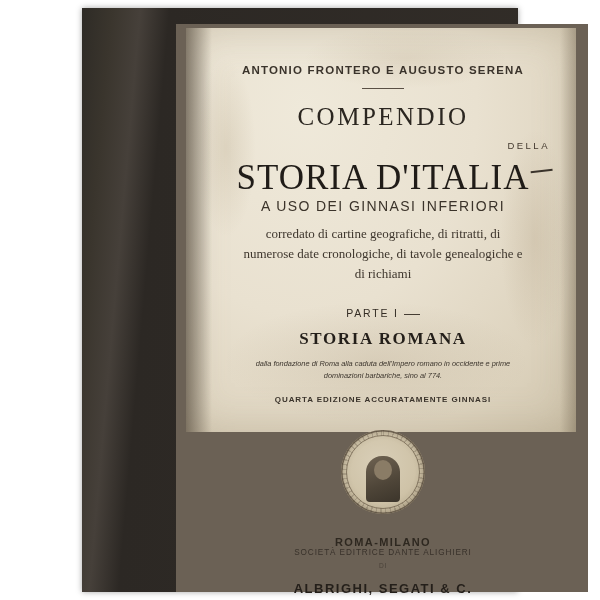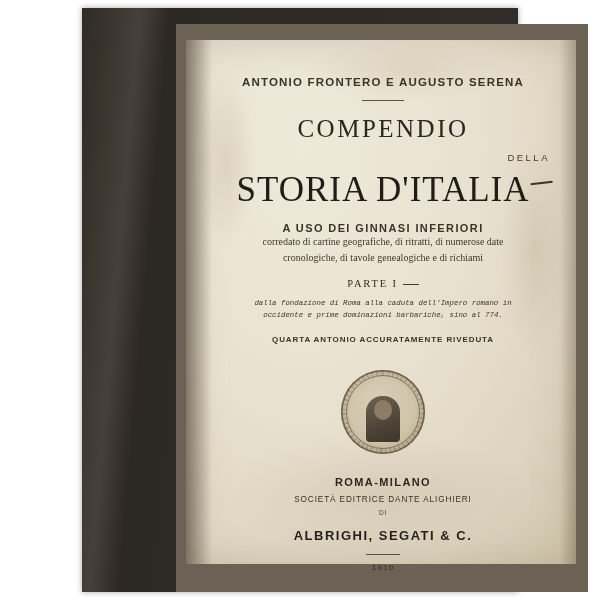--- a/index.html
+++ b/index.html
@@ -37,23 +37,23 @@
     top: 16px;
     width: 412px;
     height: 568px;
     background: #6b6155;
   }
 
   
   .title-page {
     position: absolute;
     left: 104px;
-    top: 32px;
+    top: 20px;
     width: 390px;
-    height: 524px;
+    height: 404px;
     background:
       radial-gradient(ellipse at 30% 20%, #efe9da 0%, #e9e1d0 45%, #ddd3be 78%, #cfc4ac 100%);
     box-shadow: inset 0 0 40px rgba(150,135,105,0.35);
   }
 
   
   .stain {
     position: absolute;
     border-radius: 50%;
     pointer-events: none;
@@ -135,40 +135,40 @@
     right: -24px;
     top: 12px;
     width: 22px;
     height: 6px;
     border-top: 2px solid #3a332b;
     transform: rotate(-7deg);
   }
 
   .t-sub {
     font-family: "Liberation Sans", sans-serif;
-    font-size: 11px;
+    font-size: 14px;
     letter-spacing: 1.4px;
-    margin-top: 12px;
     color: #3b332a;
-    font-weight: 700;
+    font-weight: 400;
   }
 
   .t-note {
     font-family: "Liberation Serif", serif;
-    font-size: 10px;
+    font-size: 13px;
     line-height: 1.55;
+    margin-top: 10px;
     color: #3e362d;
     padding: 0 24px;
   }
 
   .t-parte {
-    font-family: Liberation Serif, serif;
+    font-family: Liberation Sans, sans-serif;
     font-size: 10.5px;
     letter-spacing: 1.8px;
-    margin-top: 13px;
+    margin-top: 23px;
     color: #342d25;
   }
 
   .t-parte .pline {
     display: inline-block;
     width: 16px;
     height: 1px;
     background: #453d33;
     vertical-align: middle;
     margin-left: 5px;
@@ -177,21 +177,21 @@
   .t-storia-romana {
     font-family: "Liberation Serif", serif;
     font-size: 17px;
     font-weight: 700;
     letter-spacing: 1.6px;
     margin-top: 10px;
     color: #241f1a;
   }
 
   .t-desc {
-    font-family: Liberation Mono, monospace;
+    font-family: Liberation Sans, sans-serif;
     font-style: italic;
     font-size: 7.4px;
     line-height: 1.6;
     margin-top: 9px;
     color: #3c352d;
     padding: 0 28px;
   }
 
   .t-edition {
     font-family: "Liberation Sans", sans-serif;
@@ -261,21 +261,20 @@
     font-family: "Liberation Sans", sans-serif;
     font-size: 11px;
     letter-spacing: 1.4px;
     font-weight: 700;
     color: #2e2820;
   }
   .t-publisher {
     font-family: "Liberation Sans", sans-serif;
     font-size: 8.2px;
     letter-spacing: 0.9px;
-    margin-top: 7px;
     color: #38312a;
   }
   .t-di {
     font-family: "Liberation Sans", sans-serif;
     font-size: 6.6px;
     letter-spacing: 0.6px;
     margin-top: 5px;
     color: #4a4239;
   }
   .t-firm {
@@ -333,24 +332,25 @@
         </div>
 
         <div class="t-sub">A USO DEI GINNASI INFERIORI</div>
 
         <div class="t-note">corredato di cartine geografiche, di ritratti, di numerose date cronologiche, di tavole genealogiche e di richiami</div>
 
         <div class="t-parte">
           <span>PARTE I</span><span class="pline"></span>
         </div>
 
+        <div class="t-storia-romana">STORIA ROMANA</div>
 
         <div class="t-desc">dalla fondazione di Roma alla caduta dell'Impero romano in occidente e prime dominazioni barbariche, sino al 774.</div>
 
-        <div class="t-edition">QUARTA ANTONIO ACCURATAMENTE RIVEDUTA</div>
+        <div class="t-edition">QUARTA EDIZIONE ACCURATAMENTE GINNASI</div>
 
         <div class="emblem-wrap">
           <div class="emblem">
             <div class="micro"></div>
             <div class="ring-text"></div>
             <div class="bust"></div>
           </div>
         </div>
 
         <div class="imprint">

